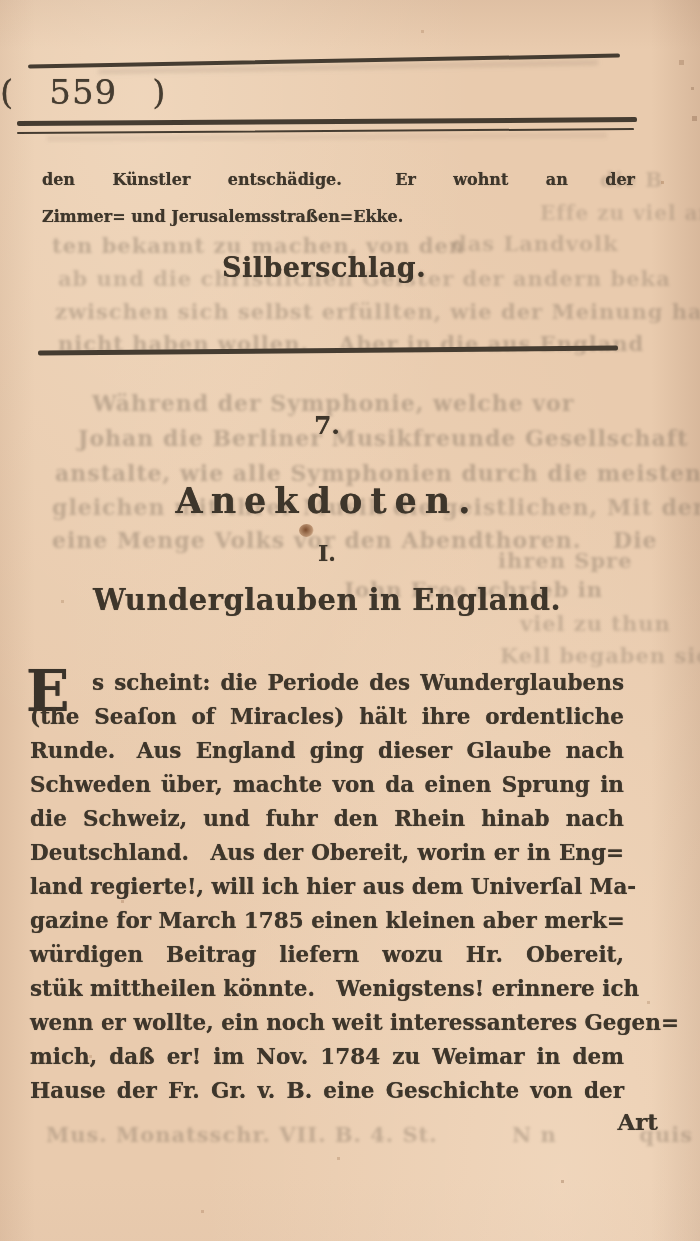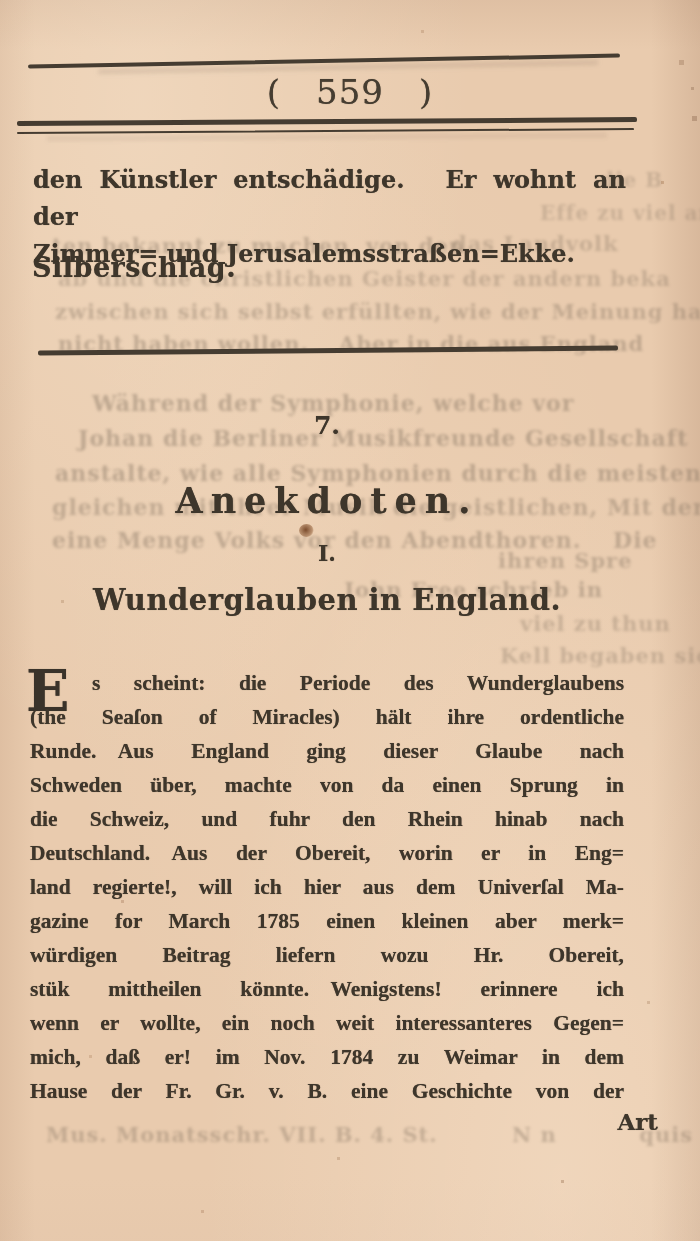--- a/index.html
+++ b/index.html
@@ -20,34 +20,34 @@
   .rule{position:absolute;background:#453c31;border-radius:2px;}
   .rule-top{left:28px;top:59px;width:592px;height:3.6px;transform:rotate(-1.05deg);}
   .rule-top::after{content:"";position:absolute;left:70px;top:6px;width:500px;height:5px;
     background:rgba(110,95,80,.16);filter:blur(2px);}
   .dr-thick{left:17px;top:119px;width:620px;height:5px;transform:rotate(-.35deg);}
   .dr-thin{left:17px;top:130px;width:617px;height:2px;transform:rotate(-.35deg);}
   .dr-thin::after{content:"";position:absolute;left:30px;top:5px;width:560px;height:4px;
     background:rgba(110,95,80,.14);filter:blur(2px);}
   .rule-mid{left:38px;top:348px;width:580px;height:4.6px;transform:rotate(-.5deg);}
   
-  .pagenum{left:0;top:72px;width:700px;text-align:center;font-size:34px;color:#463d31;
+  .pagenum{left:0;top:72px;width:700px;text-align:left;font-size:34px;color:#463d31;
     letter-spacing:1px;}
-  .para1{left:33px;top:161px;width:593px;font-size:24px;line-height:37px;font-weight:bold;}
+  .para1{left:42px;top:161px;width:593px;font-size:16px;line-height:37px;font-weight:bold;}
   .para1 .jline{text-align:justify;text-align-last:justify;}
-  .signature{left:32px;top:252px;width:600px;text-align:left;font-size:27px;font-weight:bold;
+  .signature{left:24px;top:252px;width:600px;text-align:center;font-size:27px;font-weight:bold;
     letter-spacing:.5px;}
   .secnum{left:30px;top:411px;width:594px;text-align:center;font-size:25px;font-weight:bold;}
   .sectitle{left:30px;top:480px;width:594px;text-align:center;font-size:35px;font-weight:bold;
     letter-spacing:8px;}
   .itemnum{left:30px;top:540px;width:594px;text-align:center;font-size:22px;font-weight:bold;}
   .itemtitle{left:30px;top:583px;width:594px;text-align:center;font-size:29px;font-weight:bold;
     letter-spacing:.5px;}
   .bodyblock{left:30px;top:666px;width:594px;font-size:21.5px;font-weight:bold;}
-  .bl{height:34px;line-height:34px;text-align:justify;text-align-last:justify;white-space:nowrap;font-family:Liberation Serif, serif;}
+  .bl{height:34px;line-height:34px;text-align:justify;text-align-last:justify;white-space:nowrap;}
   .bl.first{padding-left:62px;}
   .initial{left:26px;top:662px;font-size:57px;line-height:1;font-weight:bold;color:#3a332a;}
   .catchword{left:40px;top:1108px;width:618px;text-align:right;font-size:23px;font-weight:bold;}
   
   .para1,.signature,.secnum,.sectitle,.itemnum,.itemtitle,.bodyblock,.pagenum,.catchword,.initial{
     text-shadow:0 0 .7px rgba(62,52,40,.75);}
   
   .ghost{position:absolute;font-weight:bold;color:#82715f;filter:blur(1.4px);
     white-space:nowrap;letter-spacing:1px;}
   

